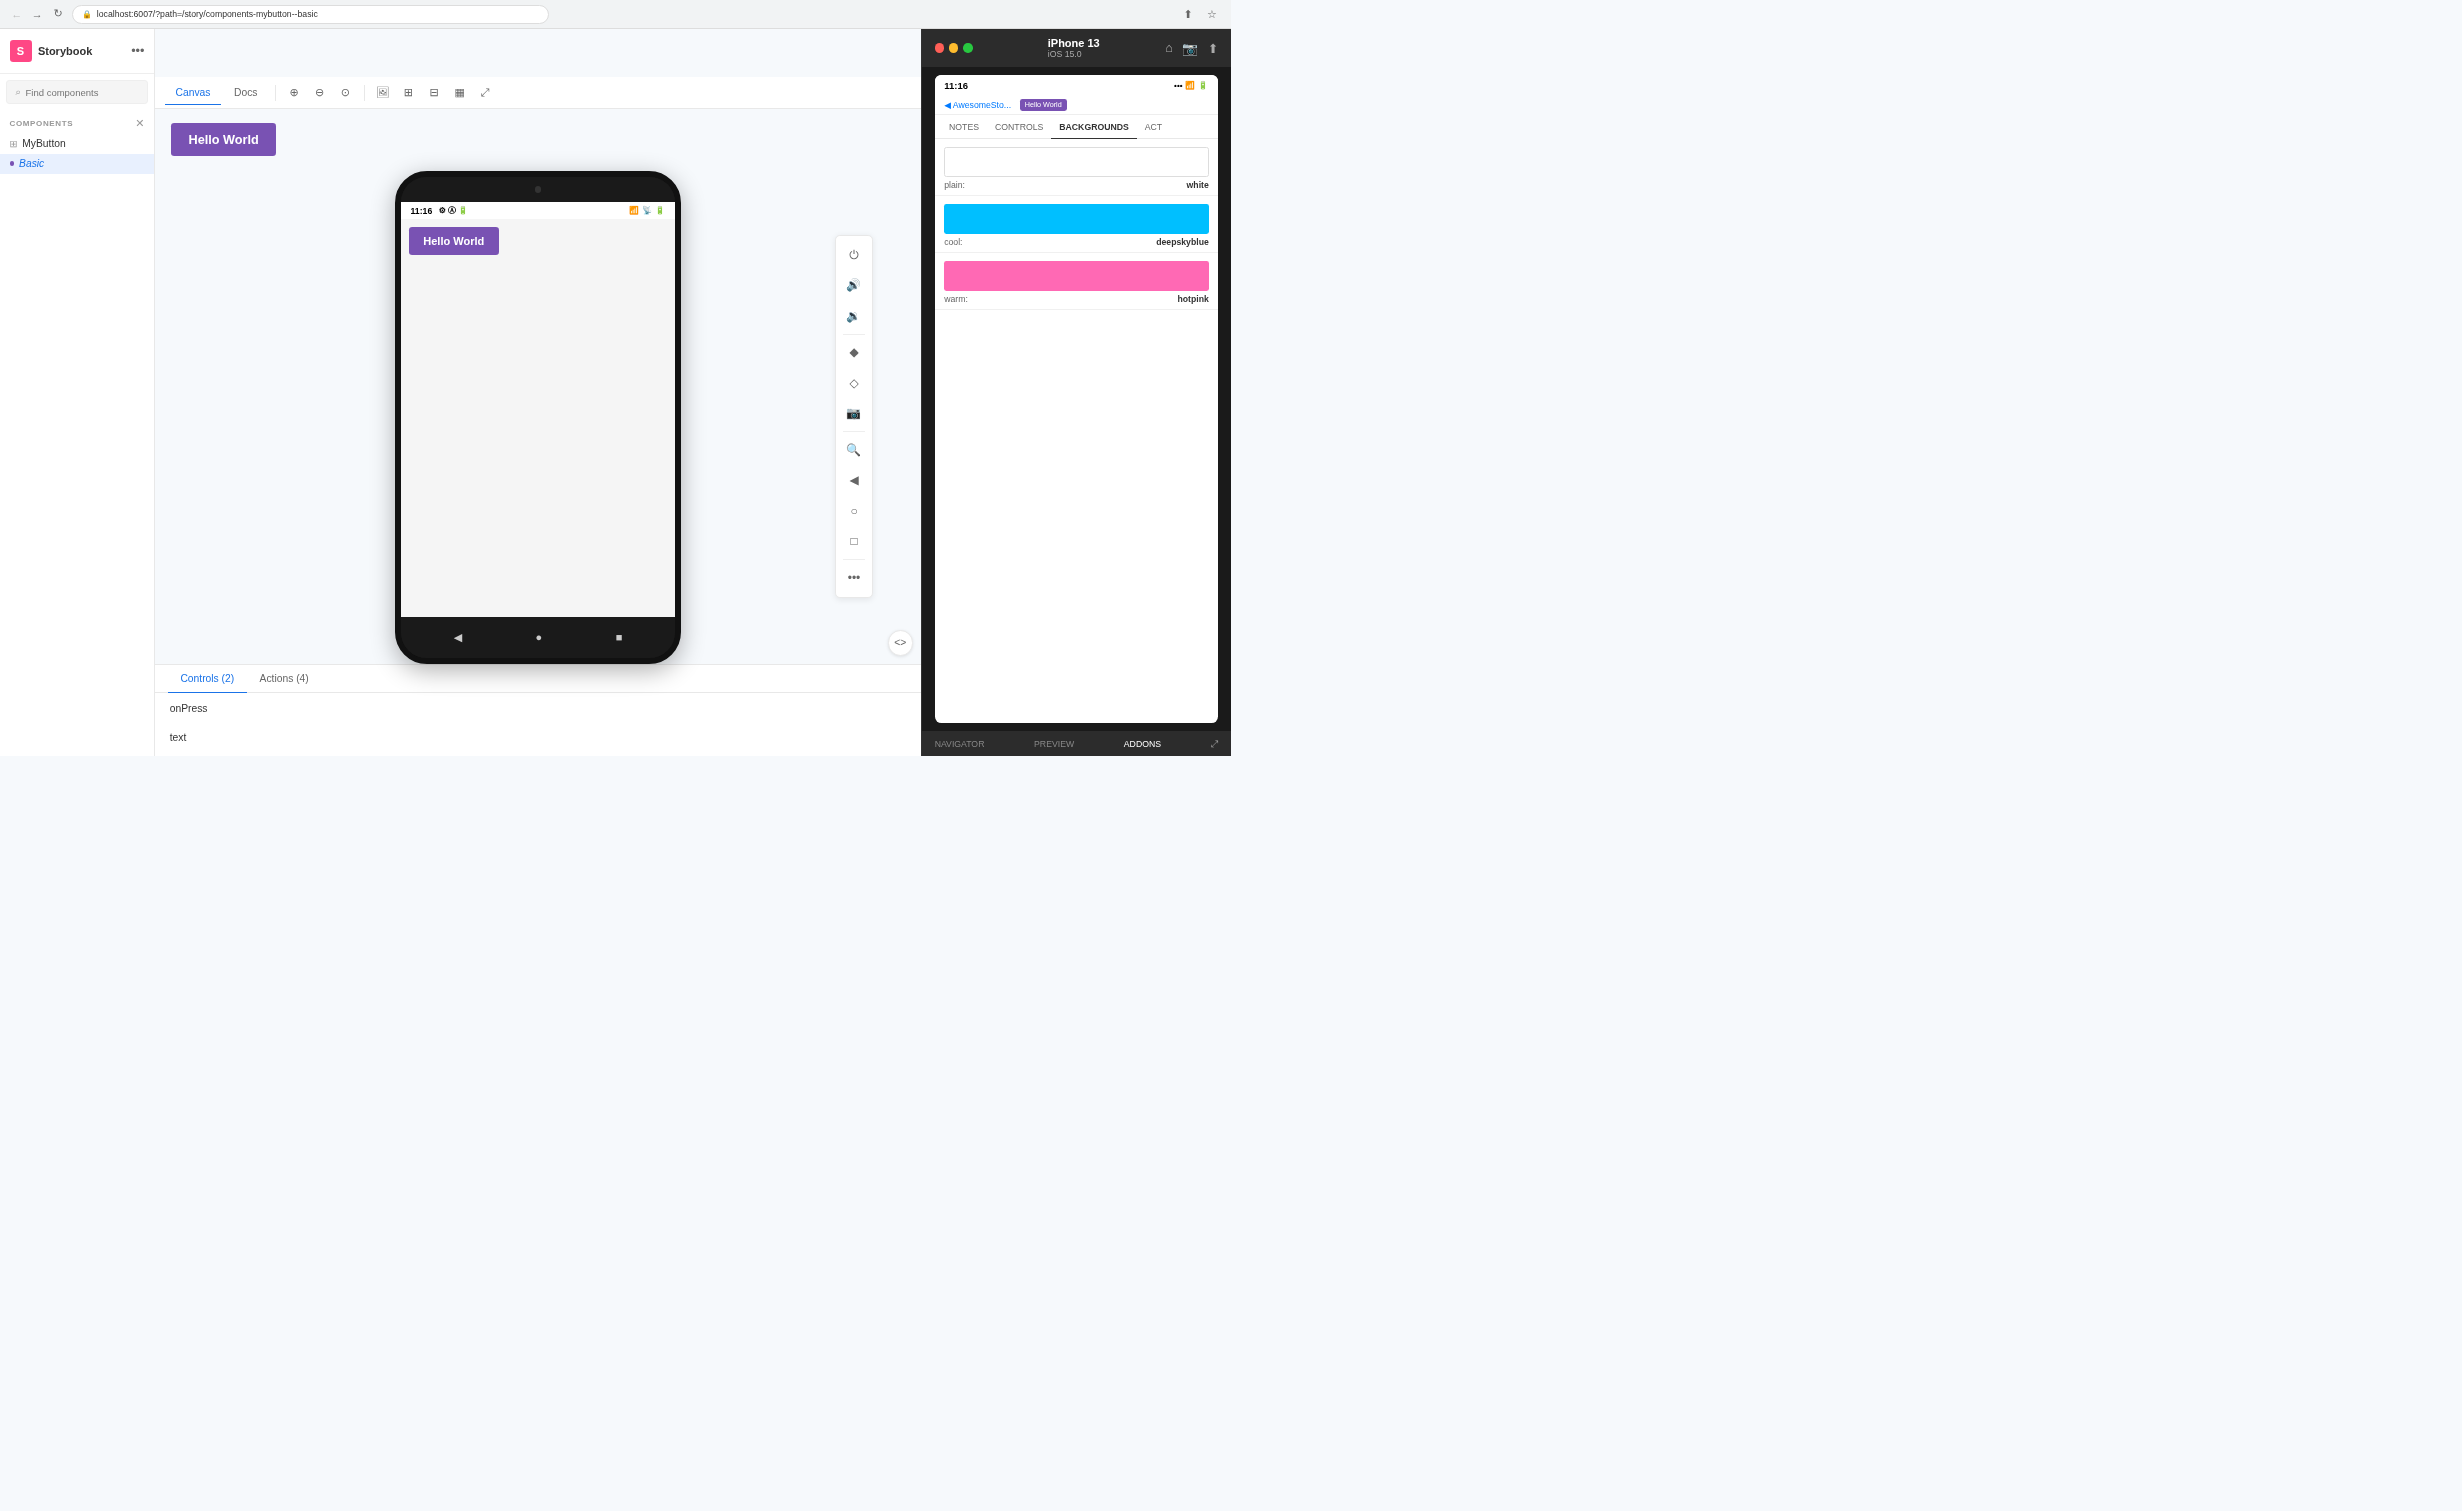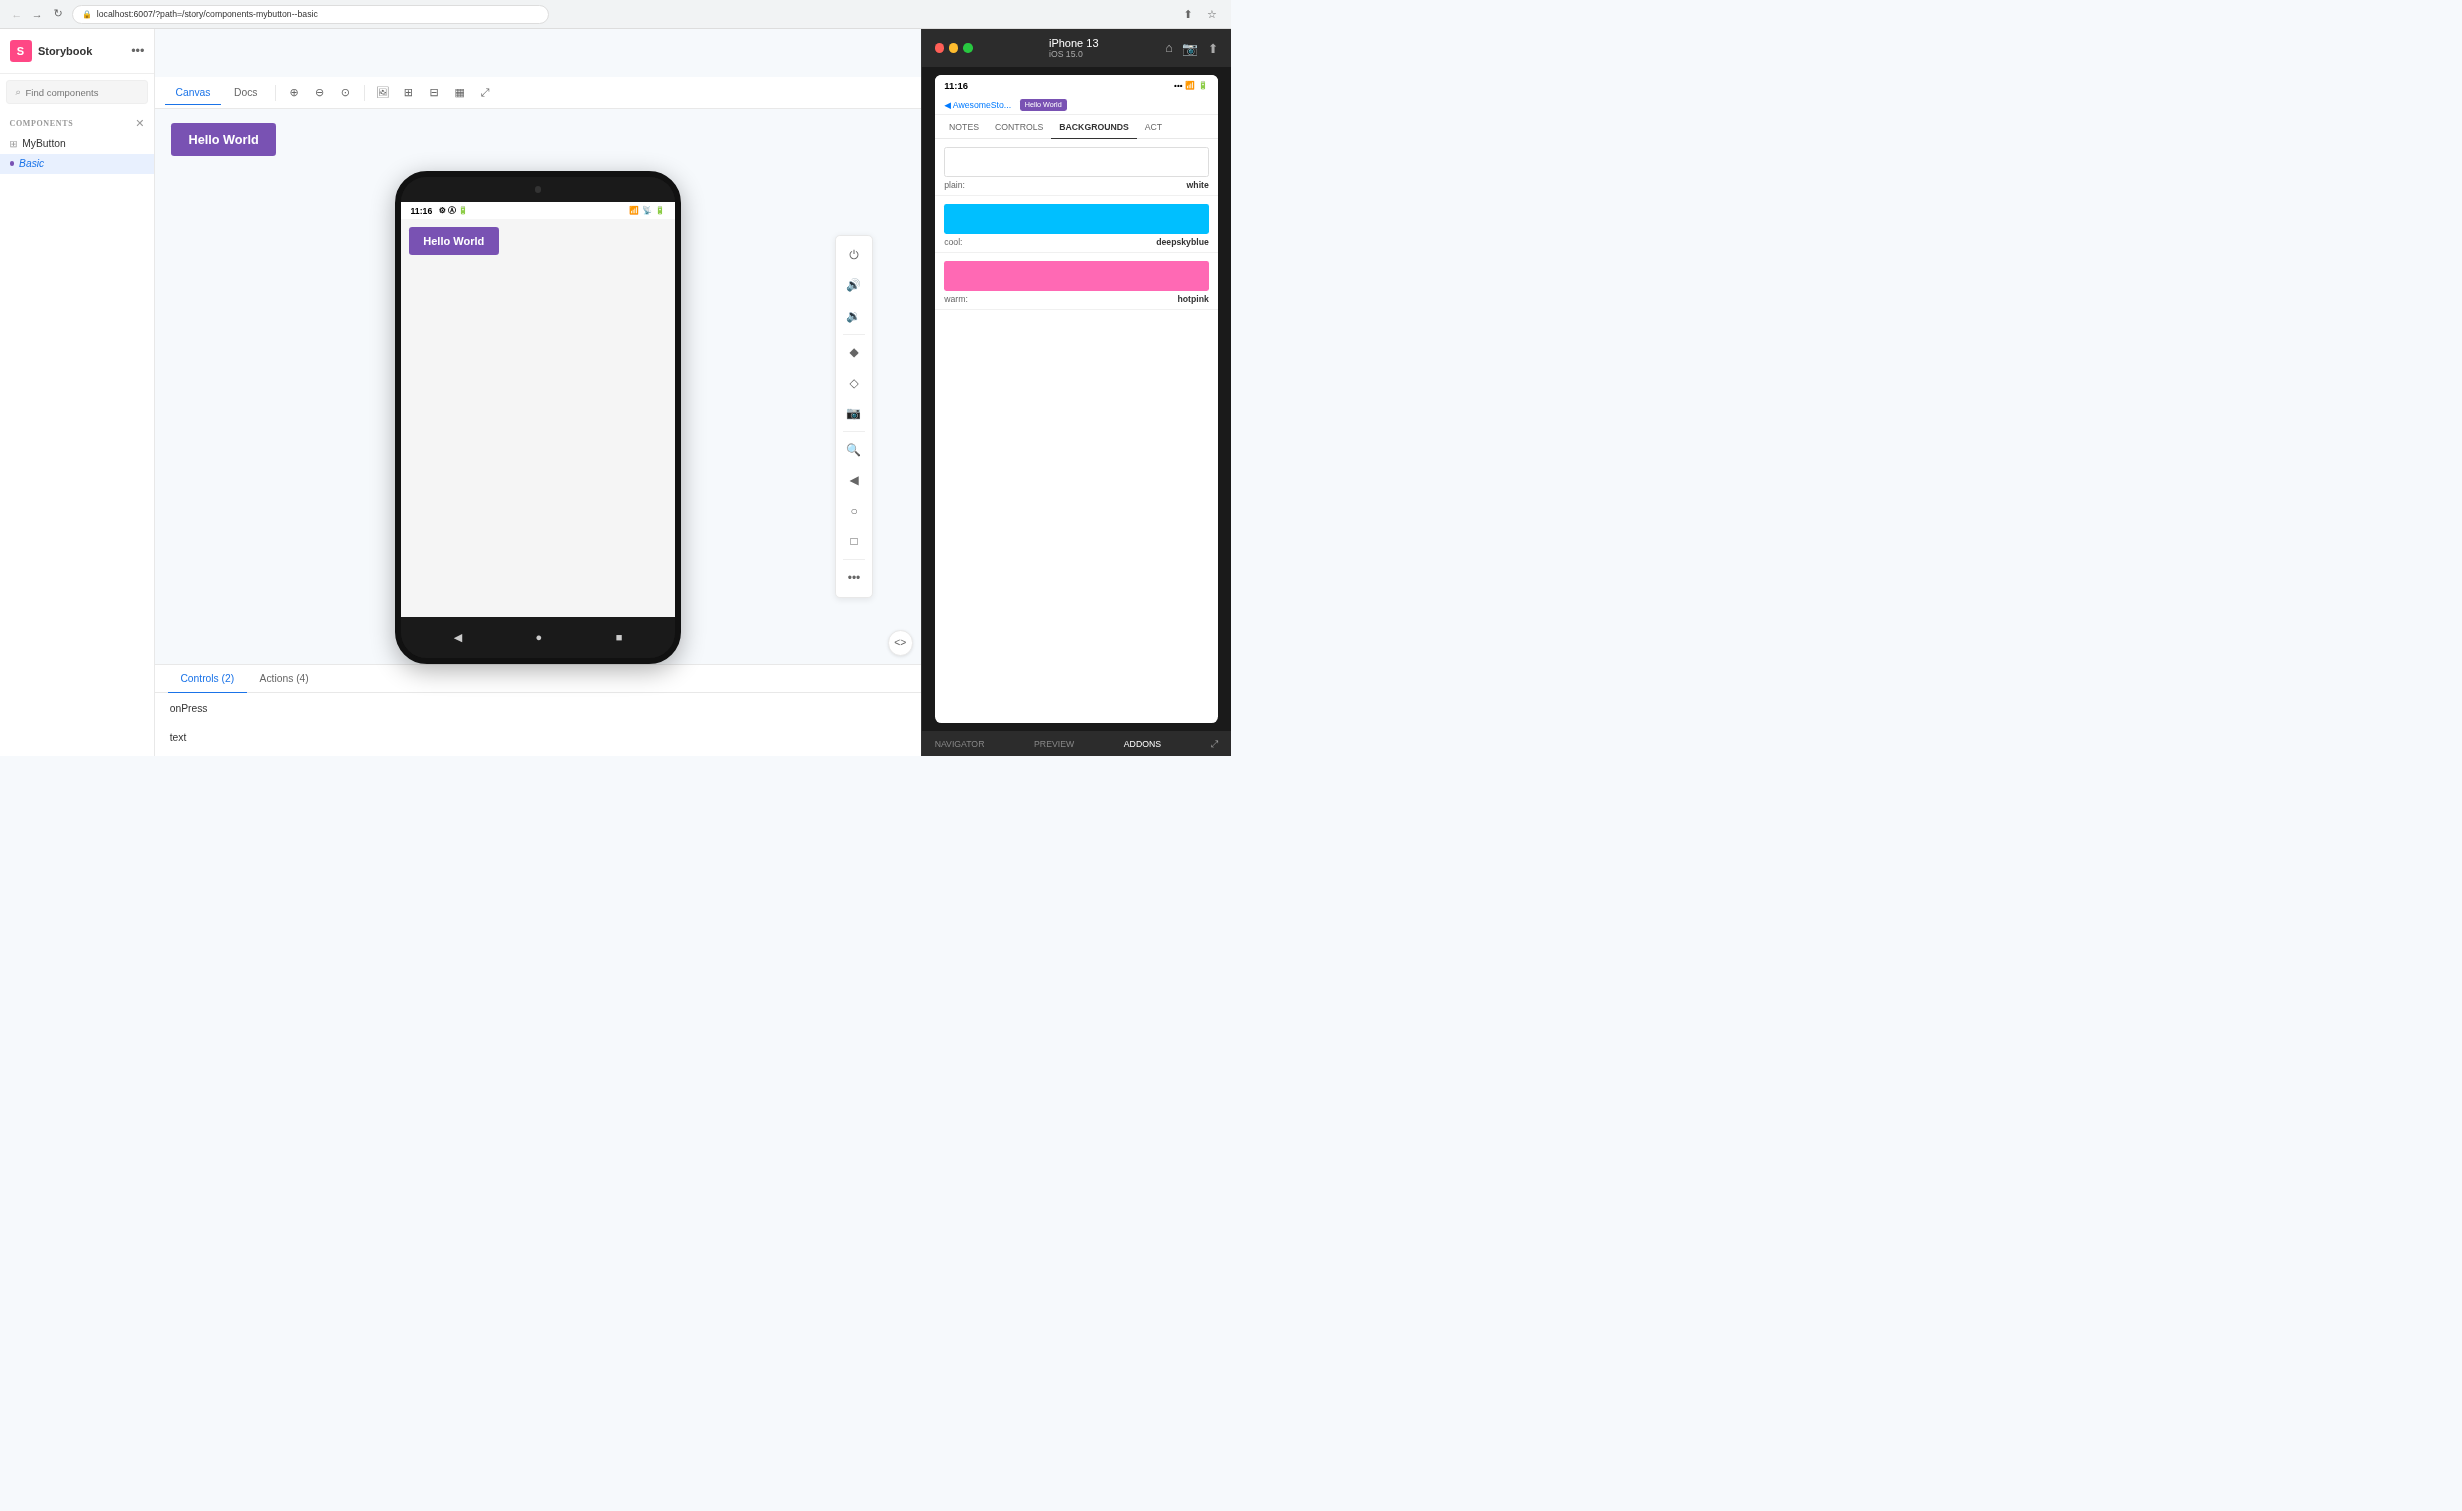--- a/index.html
+++ b/index.html
@@ -93,21 +93,21 @@
       border-radius: 2.4px;
       font-size: 8px;
       color: #999;
     }
     .sidebar-section-header {
       display: flex;
       align-items: center;
       padding: 6.4px 9.5px 3.2px;
       gap: 4.8px;
     }
-    .section-label { font-size: 8px; font-weight: 700; color: #999; letter-spacing: 0.08em; text-transform: uppercase; font-family: Liberation Serif, serif; }
+    .section-label { font-size: 8px; font-weight: 700; color: #999; letter-spacing: 0.08em; text-transform: uppercase; }
     .close-btn { margin-left: auto; background: none; border: none; cursor: pointer; color: #999; font-size: 11px; }
     .sidebar-item {
       display: flex;
       align-items: center;
       padding: 4.8px 9.5px;
       cursor: pointer;
       gap: 4.8px;
       font-size: 10.3px;
       color: #333;
     }
@@ -318,21 +318,21 @@
       flex-shrink: 0;
     }
     .phone-panel-header {
       background: #2c2c2c;
       padding: 8px 12.7px;
       display: flex;
       align-items: center;
       justify-content: space-between;
     }
     .phone-model-info { display: flex; flex-direction: column; }
-    .phone-model-name { font-size: 11px; font-weight: 400; color: white; }
+    .phone-model-name { font-size: 11px; font-weight: 700; color: white; }
     .phone-model-ios { font-size: 8.7px; color: #aaa; }
     .phone-panel-actions { display: flex; gap: 9.5px; align-items: center; }
     .phone-action-btn { background: none; border: none; cursor: pointer; color: #aaa; font-size: 12.7px; }
     .traffic-lights { display: flex; gap: 4.8px; }
     .tl { width: 9.5px; height: 9.5px; border-radius: 50%; }
     .tl-red { background: #ff5f57; }
     .tl-yellow { background: #febc2e; }
     .tl-green { background: #28c840; }
 
     .iphone-frame {

